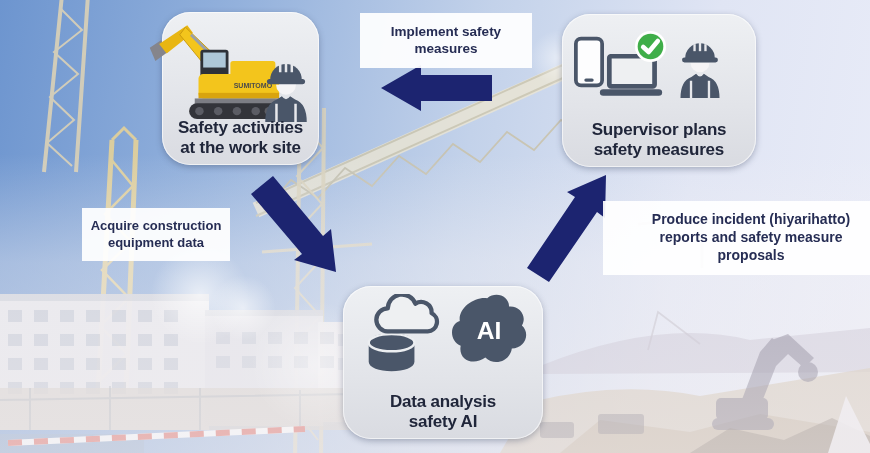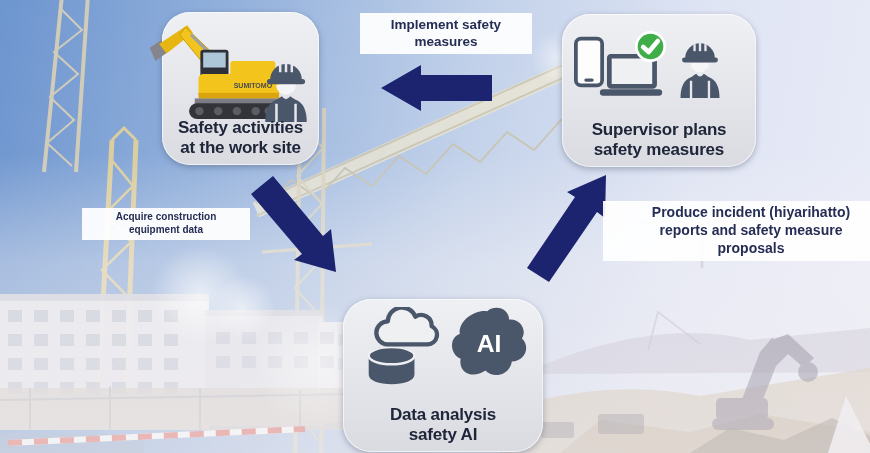--- a/index.html
+++ b/index.html
@@ -16,35 +16,35 @@
   .f2{left:210px;top:275px;width:66px;height:66px;background:radial-gradient(circle,rgba(255,255,255,.6),rgba(255,255,255,0) 70%);}
   .f3{left:250px;top:300px;width:130px;height:130px;background:radial-gradient(circle,rgba(255,255,255,.42),rgba(255,255,255,0) 70%);}
   .f4{left:530px;top:30px;width:56px;height:56px;background:radial-gradient(circle,rgba(255,255,255,.5),rgba(255,255,255,0) 70%);}
 
   .arrows{position:absolute;left:0;top:0;width:870px;height:453px;}
   .arrows polygon{fill:#1c2470;}
 
   .flow-label{
     position:absolute;background:rgba(255,255,255,.93);
     color:#262d54;font-weight:bold;text-align:center;
-    padding:3px 6px;box-sizing:border-box;line-height:1.28;
+    padding:10px 6px;box-sizing:border-box;line-height:1.28;
   }
   .flow-label span{white-space:pre-line;}
   .lbl-implement{left:360px;top:13px;width:172px;font-size:13.5px;}
-  .lbl-acquire{left:82px;top:208px;width:168px;font-size:10px;}
+  .lbl-acquire{left:82px;top:208px;width:148px;font-size:13px;}
   .lbl-produce{left:603px;top:201px;width:296px;font-size:14px;}
 
   .node{
     position:absolute;border-radius:28px;
     background:linear-gradient(180deg,#eef0f3 0%,#e2e4e9 60%,#d9dbe1 100%);
     box-shadow:0 2px 6px rgba(50,60,90,.35), inset 0 0 0 1px rgba(255,255,255,.6);
   }
   .node-site{left:162px;top:12px;width:157px;height:153px;}
   .node-supervisor{left:562px;top:14px;width:194px;height:153px;}
-  .node-ai{left:343px;top:286px;width:200px;height:153px;margin-top:13px;}
+  .node-ai{left:343px;top:286px;width:200px;height:153px;}
   .node-title{
     position:absolute;left:0;right:0;bottom:7px;text-align:center;
     color:#20263a;font-weight:bold;font-size:17px;line-height:1.18;
     letter-spacing:-.2px;white-space:pre-line;
   }
   .abs{position:absolute;}
   .slate{fill:#4a5669;}
 </style>
 </head>
 <body>

